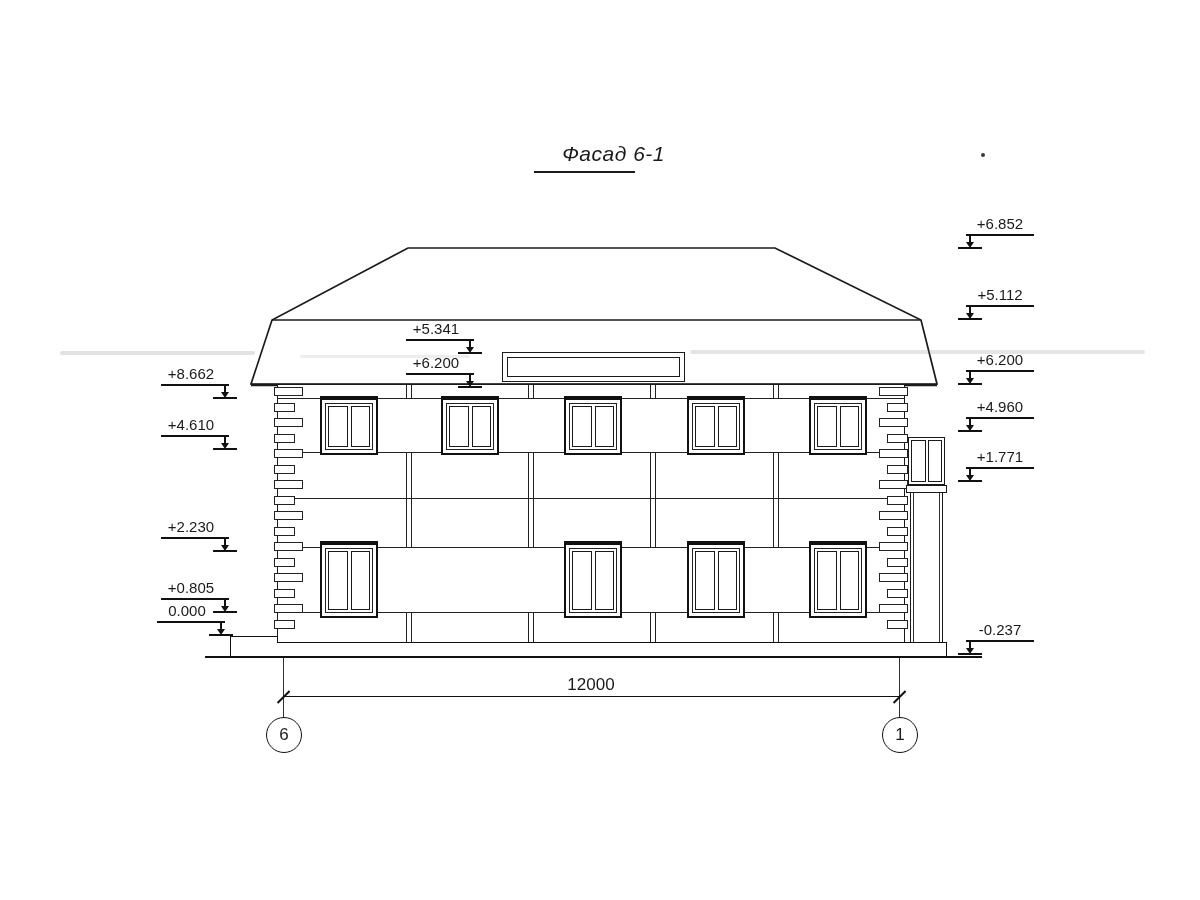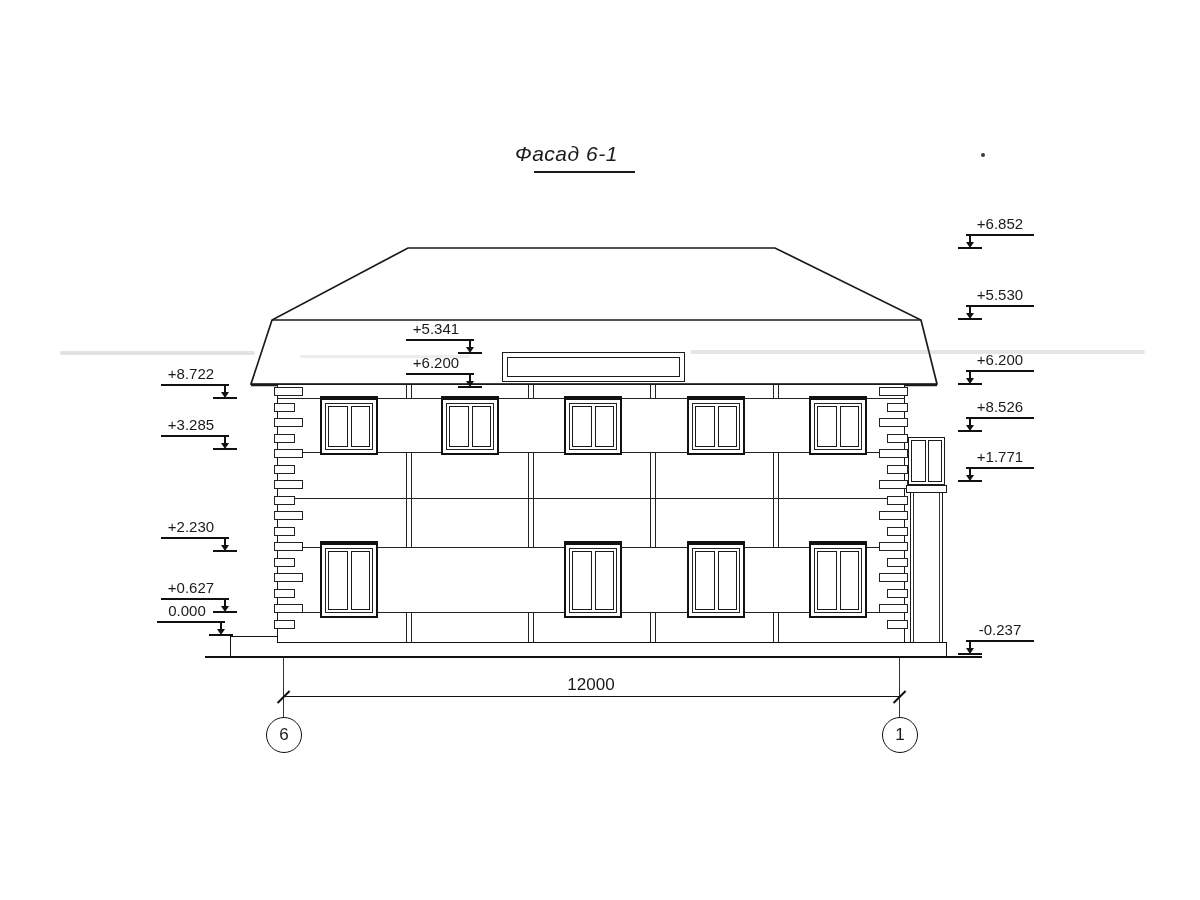--- a/index.html
+++ b/index.html
@@ -1,21 +1,21 @@
 <!DOCTYPE html>
 <html><head>
 <meta charset="utf-8">
 <style>
   html,body{margin:0;padding:0;background:#fff;}
   .canvas{position:relative;width:1200px;height:900px;background:#fff;overflow:hidden;
           font-family:"Liberation Sans", sans-serif;color:#1a1a1a;}
   .abs{position:absolute;box-sizing:border-box;}
 
   
-  .title{position:absolute;left:515px;top:142px;width:150px;text-align:left;
+  .title{position:absolute;left:515px;top:142px;width:150px;text-align:right;
          font-size:21px;font-style:italic;letter-spacing:.5px;}
   .title-underline{position:absolute;left:534px;top:171px;width:101px;height:2px;background:#1a1a1a;}
 
   
   .roofsvg{position:absolute;left:0;top:0;}
 
   
   .signboard{position:absolute;left:502px;top:352px;width:183px;height:30px;
              border:1.6px solid #1a1a1a;background:#fff;padding:4px;box-sizing:border-box;}
   .signboard-inner{width:100%;height:100%;border:1.2px solid #1a1a1a;box-sizing:border-box;}
@@ -225,42 +225,42 @@
 
   <div class="signboard">
     <div class="signboard-inner"></div>
   </div>
 
   <div class="plinth-step"></div>
   <div class="plinth-main"></div>
   <div class="ground"></div>
 
   <div class="elev L" style="left:225px;top:398px">
-    <span class="val">+8.722</span>
+    <span class="val">+8.662</span>
     <i class="lead"></i>
       <i class="drop"></i>
       <i class="head"></i>
       <i class="base"></i>
   </div>
   <div class="elev L" style="left:225px;top:449px">
-    <span class="val">+3.285</span>
+    <span class="val">+4.610</span>
     <i class="lead"></i>
       <i class="drop"></i>
       <i class="head"></i>
       <i class="base"></i>
   </div>
   <div class="elev L" style="left:225px;top:551px">
     <span class="val">+2.230</span>
     <i class="lead"></i>
       <i class="drop"></i>
       <i class="head"></i>
       <i class="base"></i>
   </div>
   <div class="elev L" style="left:225px;top:612px">
-    <span class="val">+0.627</span>
+    <span class="val">+0.805</span>
     <i class="lead"></i>
       <i class="drop"></i>
       <i class="head"></i>
       <i class="base"></i>
   </div>
   <div class="elev L" style="left:221px;top:635px">
     <span class="val">0.000</span>
     <i class="lead"></i>
       <i class="drop"></i>
       <i class="head"></i>
@@ -283,35 +283,35 @@
   </div>
 
   <div class="elev R" style="left:970px;top:248px">
     <span class="val">+6.852</span>
     <i class="lead"></i>
       <i class="drop"></i>
       <i class="head"></i>
       <i class="base"></i>
   </div>
   <div class="elev R" style="left:970px;top:319px">
-    <span class="val">+5.530</span>
+    <span class="val">+5.112</span>
     <i class="lead"></i>
       <i class="drop"></i>
       <i class="head"></i>
       <i class="base"></i>
   </div>
   <div class="elev R" style="left:970px;top:384px">
     <span class="val">+6.200</span>
     <i class="lead"></i>
       <i class="drop"></i>
       <i class="head"></i>
       <i class="base"></i>
   </div>
   <div class="elev R" style="left:970px;top:431px">
-    <span class="val">+8.526</span>
+    <span class="val">+4.960</span>
     <i class="lead"></i>
       <i class="drop"></i>
       <i class="head"></i>
       <i class="base"></i>
   </div>
   <div class="elev R" style="left:970px;top:481px">
     <span class="val">+1.771</span>
     <i class="lead"></i>
       <i class="drop"></i>
       <i class="head"></i>

